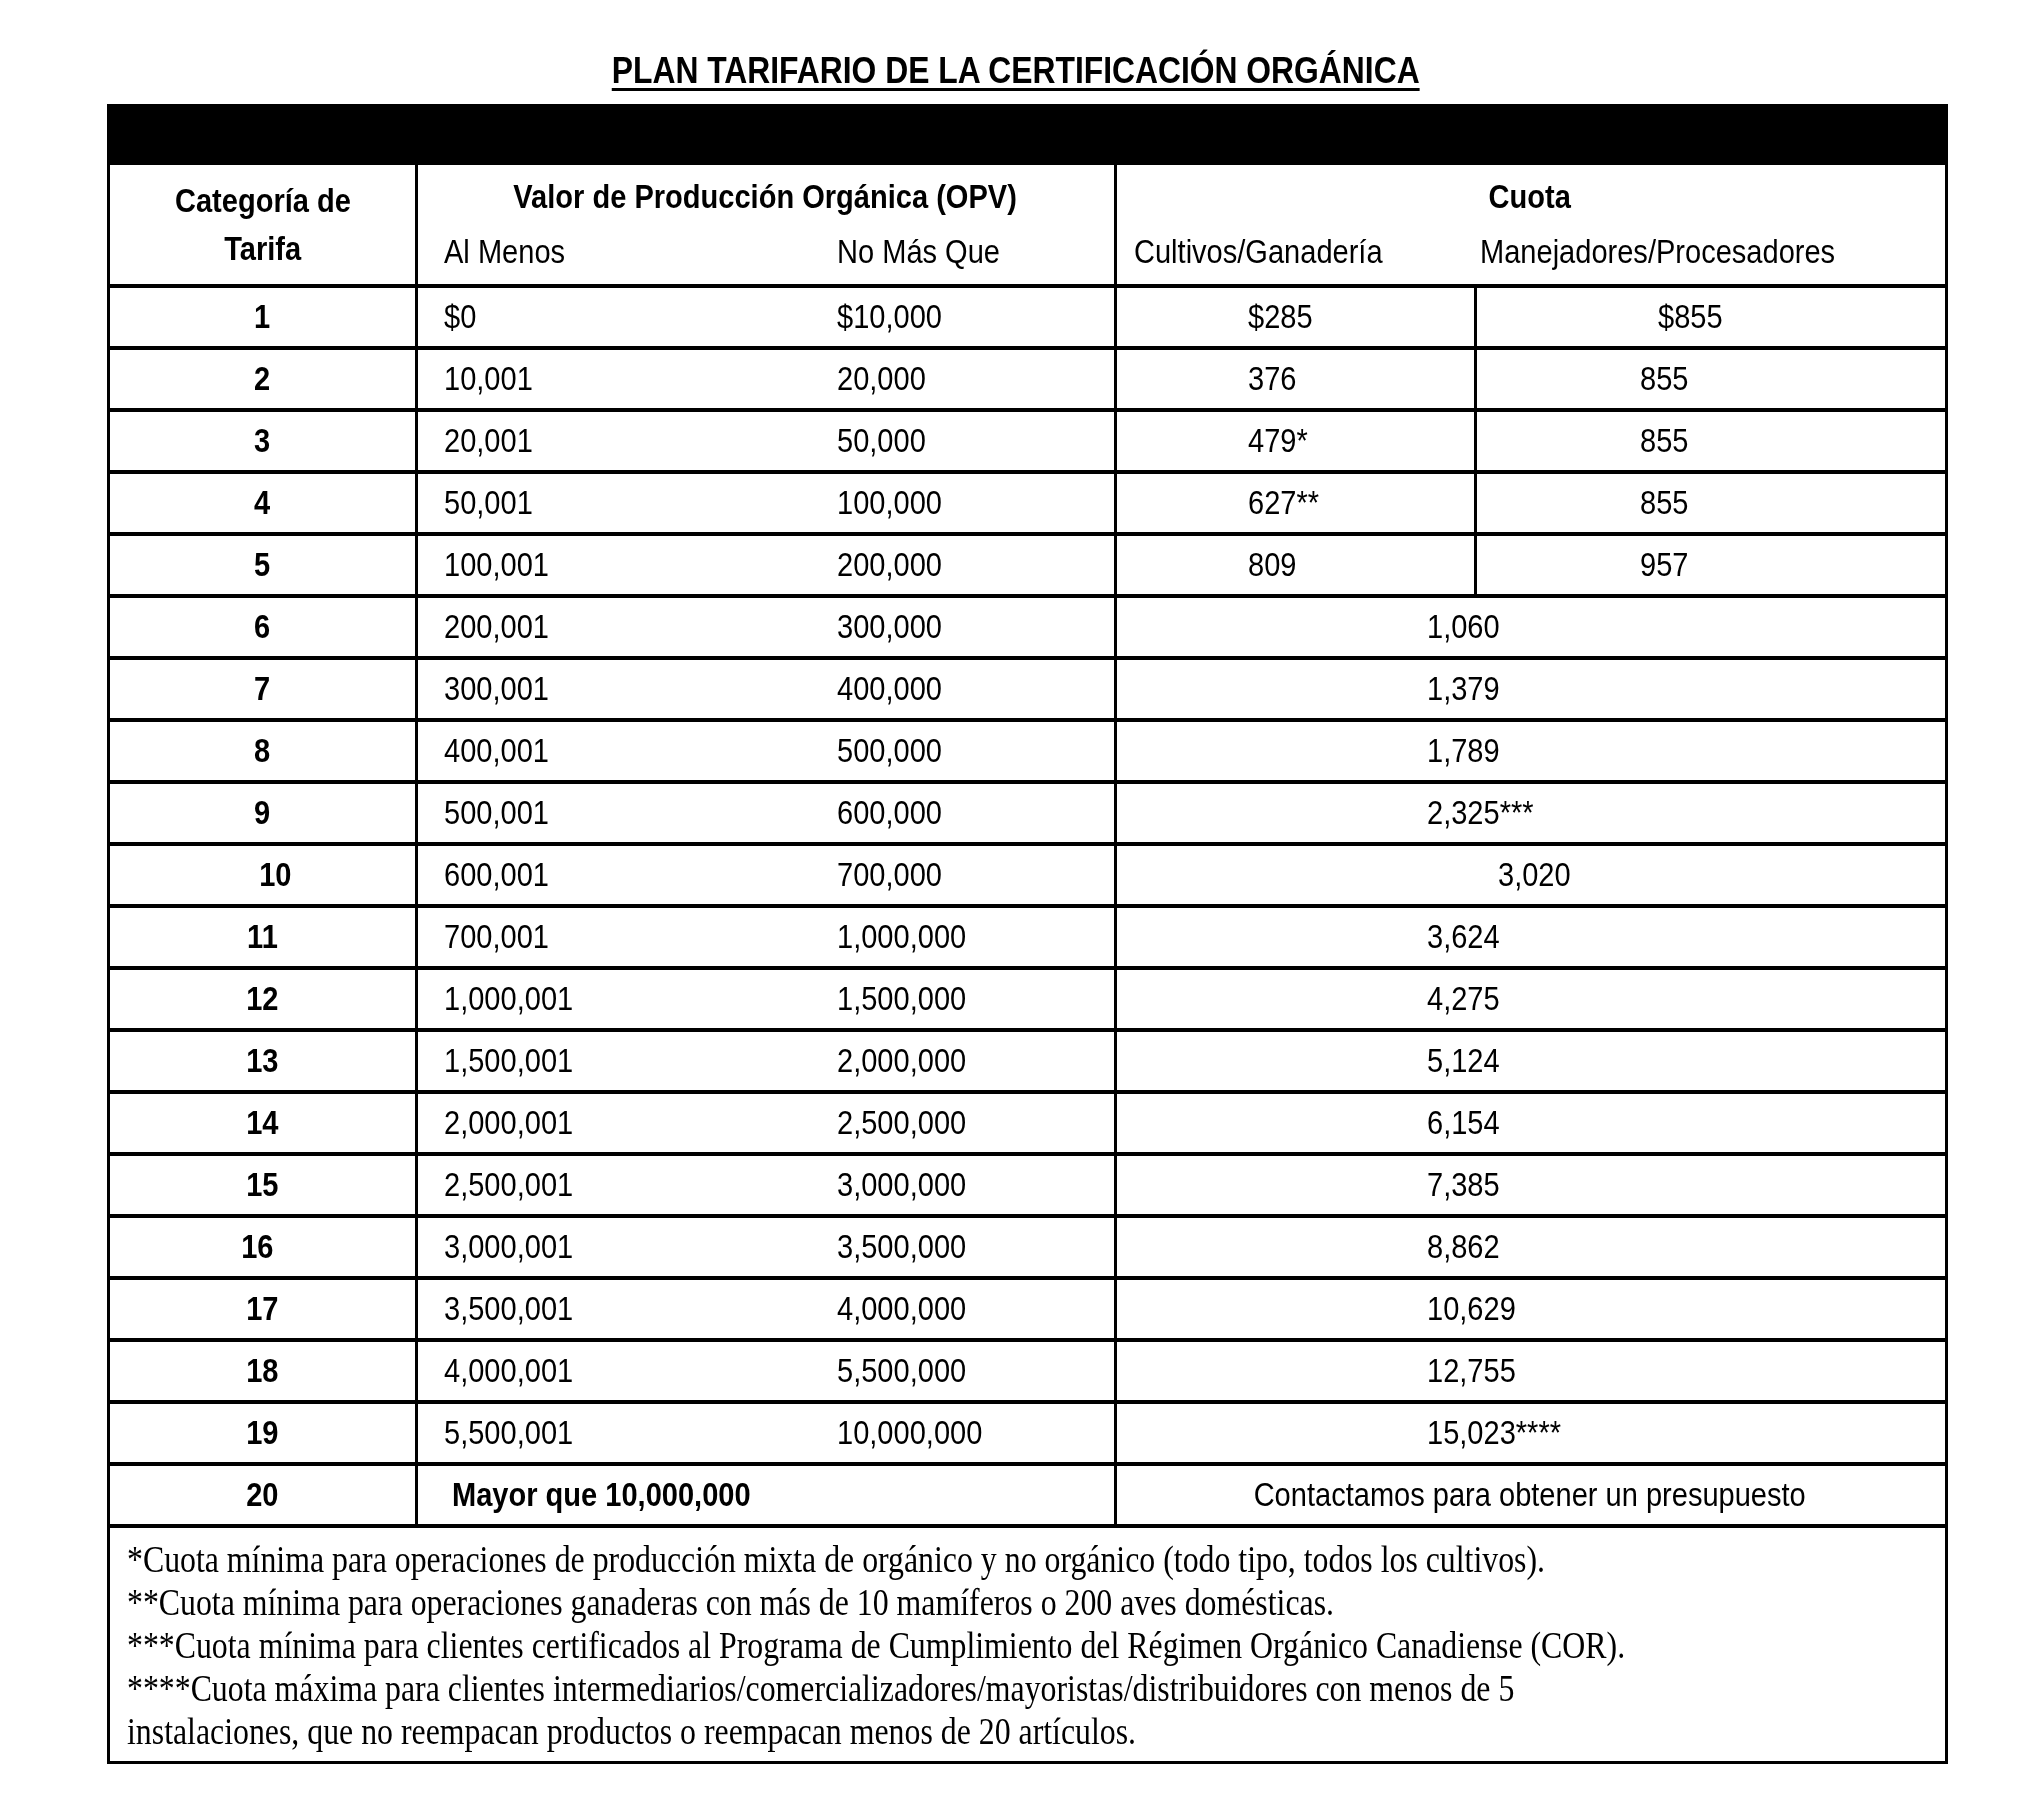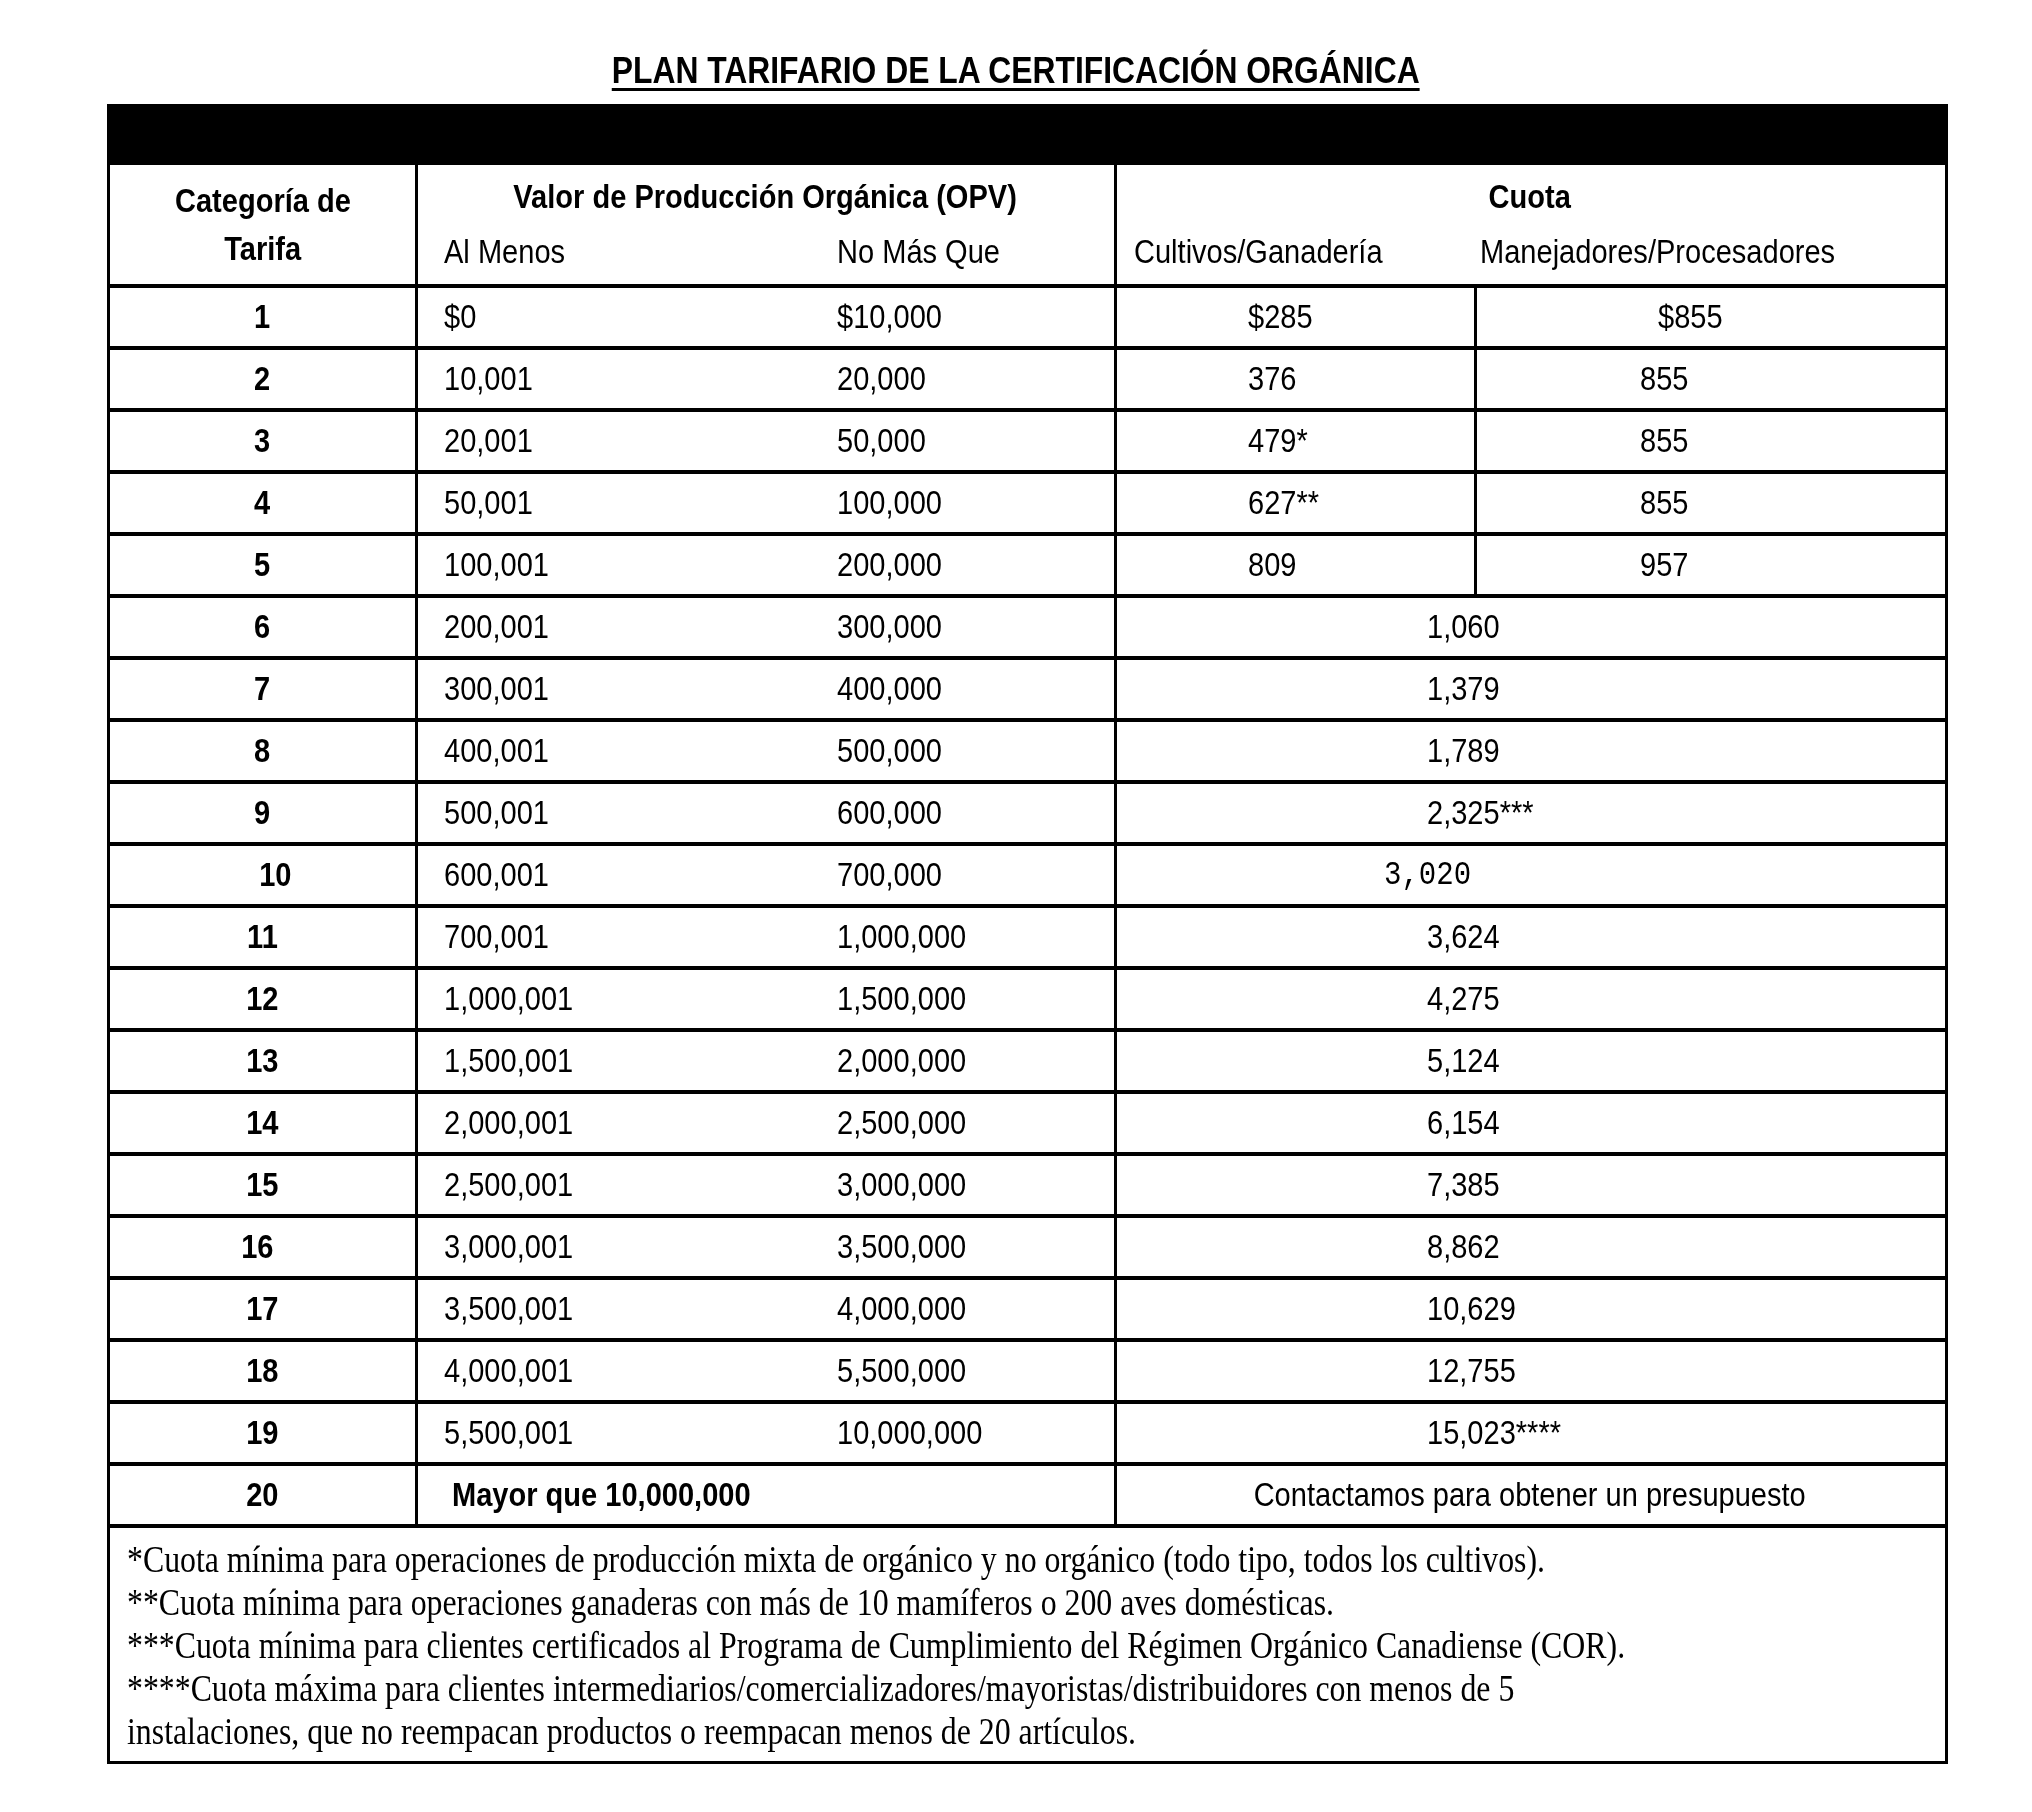--- a/index.html
+++ b/index.html
@@ -221,21 +221,21 @@
         <div class="vline" style="left:1004px"></div>
         <div class="cell b" style="left:0;width:330px;justify-content:center;">
           <span class="nc">10</span>
         </div>
         <div class="cell" style="left:334px;">
           <span class="n">600,001</span>
         </div>
         <div class="cell" style="left:727px;">
           <span class="n">700,000</span>
         </div>
-        <div class="cell" style="left:1274px;font-family:Liberation Mono, monospace;">
+        <div class="cell" style="left:1388px;">
           <span class="n">3,020</span>
         </div>
       </div>
       <div class="row">
         <div class="vline" style="left:305px"></div>
         <div class="vline" style="left:1004px"></div>
         <div class="cell b" style="left:0;width:305px;justify-content:center;">
           <span class="nc">11</span>
         </div>
         <div class="cell" style="left:334px;">

